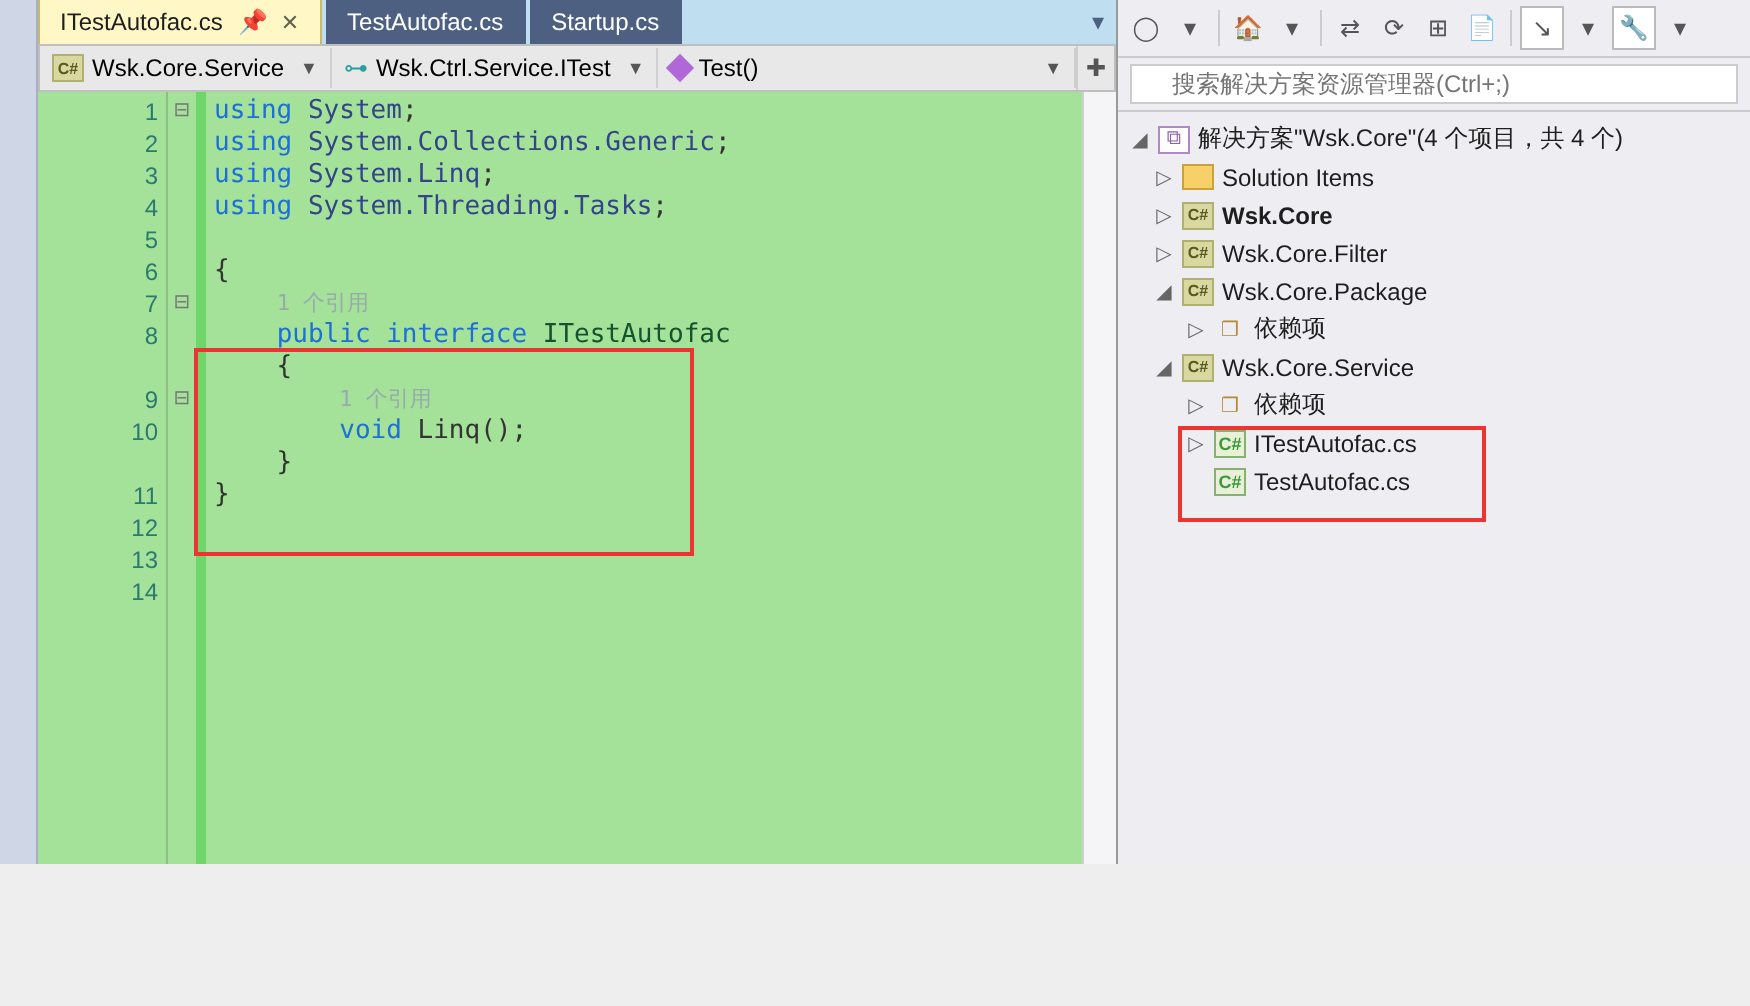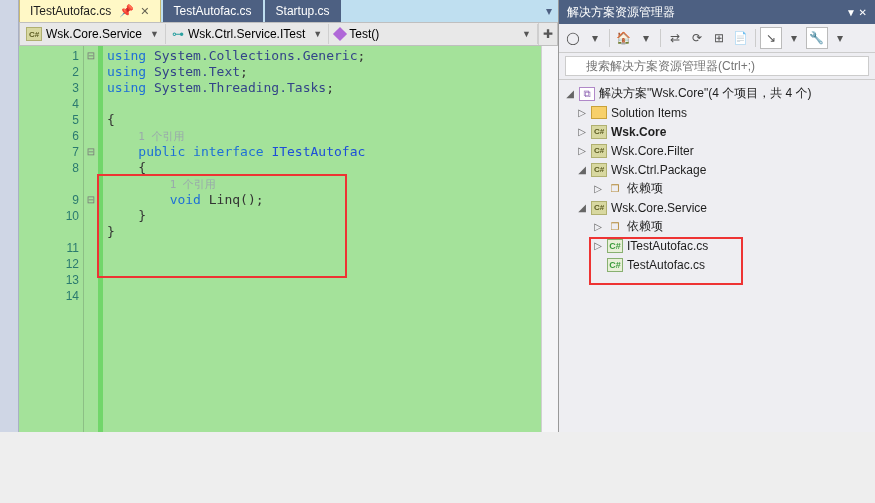--- a/index.html
+++ b/index.html
@@ -25,21 +25,21 @@
   .code-wrap { flex:1; display:flex; background:#a4e29a; position:relative; }
   .gutter { width:60px; background:#a4e29a; text-align:right; padding:2px 4px 0 0; color:#2b7a6f; border-right:1px solid #8cbf85; }
   .gutter div { height:16px; line-height:16px; }
   .fold { width:14px; background:#a4e29a; padding-top:2px; }
   .fold div { height:16px; line-height:16px; text-align:center; color:#777; font-size:10px; }
   .modbar { width:5px; background:#71d66a; }
   .code { flex:1; padding:2px 0 0 4px; font-family:Consolas,monospace; font-size:13px; color:#333; position:relative; }
   .code .ln { height:16px; line-height:16px; white-space:pre; }
   .kw { color:#1e6fd6; }
   .cls { color:#348; }
-  .ifc { color:#1d4ed8; }
+  .ifc { color:#14532d; }
   .ref { color:#9aa; font-size:11px; }
   .highlight-box { position:absolute; border:2px solid #e33; pointer-events:none; }
   .right-pane { width:316px; background:#eeeef2; border-left:1px solid #999; display:flex; flex-direction:column; }
   .rp-title { background:#4d6082; color:#fff; padding:3px 8px; display:flex; align-items:center; height:18px; }
   .rp-title .dd { margin-left:auto; font-size:10px; }
   .rp-toolbar { display:flex; align-items:center; gap:2px; padding:2px 4px; background:#eeeef2; border-bottom:1px solid #ccc; height:24px; }
   .tb { width:20px; height:20px; display:flex; align-items:center; justify-content:center; color:#555; font-size:12px; }
   .tb.boxed { border:1px solid #bbb; background:#fff; }
   .sep { width:1px; height:18px; background:#ccc; margin:0 2px; }
   .rp-search { padding:3px 6px; border-bottom:1px solid #ccc; }
@@ -136,45 +136,42 @@
           <div>⊟</div>
           <div></div>
           <div></div>
           <div></div>
           <div></div>
           <div></div>
           <div></div>
       </div>
       <div class="modbar"></div>
       <div class="code">
+        <div class="ln"><span class="kw">using </span><span class="cls">System</span>;</div>
         <div class="ln"><span class="kw">using </span><span class="cls">System.Collections.Generic</span>;</div>
-        <div class="ln"><span class="kw">using </span><span class="cls">System.Text</span>;</div>
+        <div class="ln"><span class="kw">using </span><span class="cls">System.Linq</span>;</div>
         <div class="ln"><span class="kw">using </span><span class="cls">System.Threading.Tasks</span>;</div>
         <div class="ln"> </div>
         <div class="ln">{</div>
         <div class="ln">    <span class="ref">1 个引用</span></div>
         <div class="ln">    <span class="kw">public interface</span> <span class="ifc">ITestAutofac</span></div>
         <div class="ln">    {</div>
         <div class="ln">        <span class="ref">1 个引用</span></div>
         <div class="ln">        <span class="kw">void</span> <span>Linq</span>();</div>
         <div class="ln">    }</div>
         <div class="ln">}</div>
         <div class="ln"> </div>
 
         <div class="highlight-box" style="left:-6px; top:128px; width:246px; height:100px;"></div>
       </div>
       <div class="overlap-bar"></div>
     </div>
   </div>
 
   <div class="right-pane">
-    <div class="rp-title">
-      <span>解决方案资源管理器</span>
-      <span class="dd">▼ ✕</span>
-    </div>
     <div class="rp-toolbar">
       <div class="tb">◯</div>
       <div class="tb">▾</div>
       <div class="sep"></div>
       <div class="tb">🏠</div>
       <div class="tb">▾</div>
       <div class="sep"></div>
       <div class="tb">⇄</div>
       <div class="tb">⟳</div>
       <div class="tb">⊞</div>
@@ -205,21 +202,21 @@
         <span class="lbl bold">Wsk.Core</span>
       </div>
       <div class="node ind1">
         <span class="tw">▷</span>
         <span class="ico csproj">C#</span>
         <span class="lbl">Wsk.Core.Filter</span>
       </div>
       <div class="node ind1">
         <span class="tw">◢</span>
         <span class="ico csproj">C#</span>
-        <span class="lbl">Wsk.Ctrl.Package</span>
+        <span class="lbl">Wsk.Core.Package</span>
       </div>
       <div class="node ind2">
         <span class="tw">▷</span>
         <span class="ico ref">❒</span>
         <span class="lbl">依赖项</span>
       </div>
       <div class="node ind1">
         <span class="tw">◢</span>
         <span class="ico csproj">C#</span>
         <span class="lbl">Wsk.Core.Service</span>

